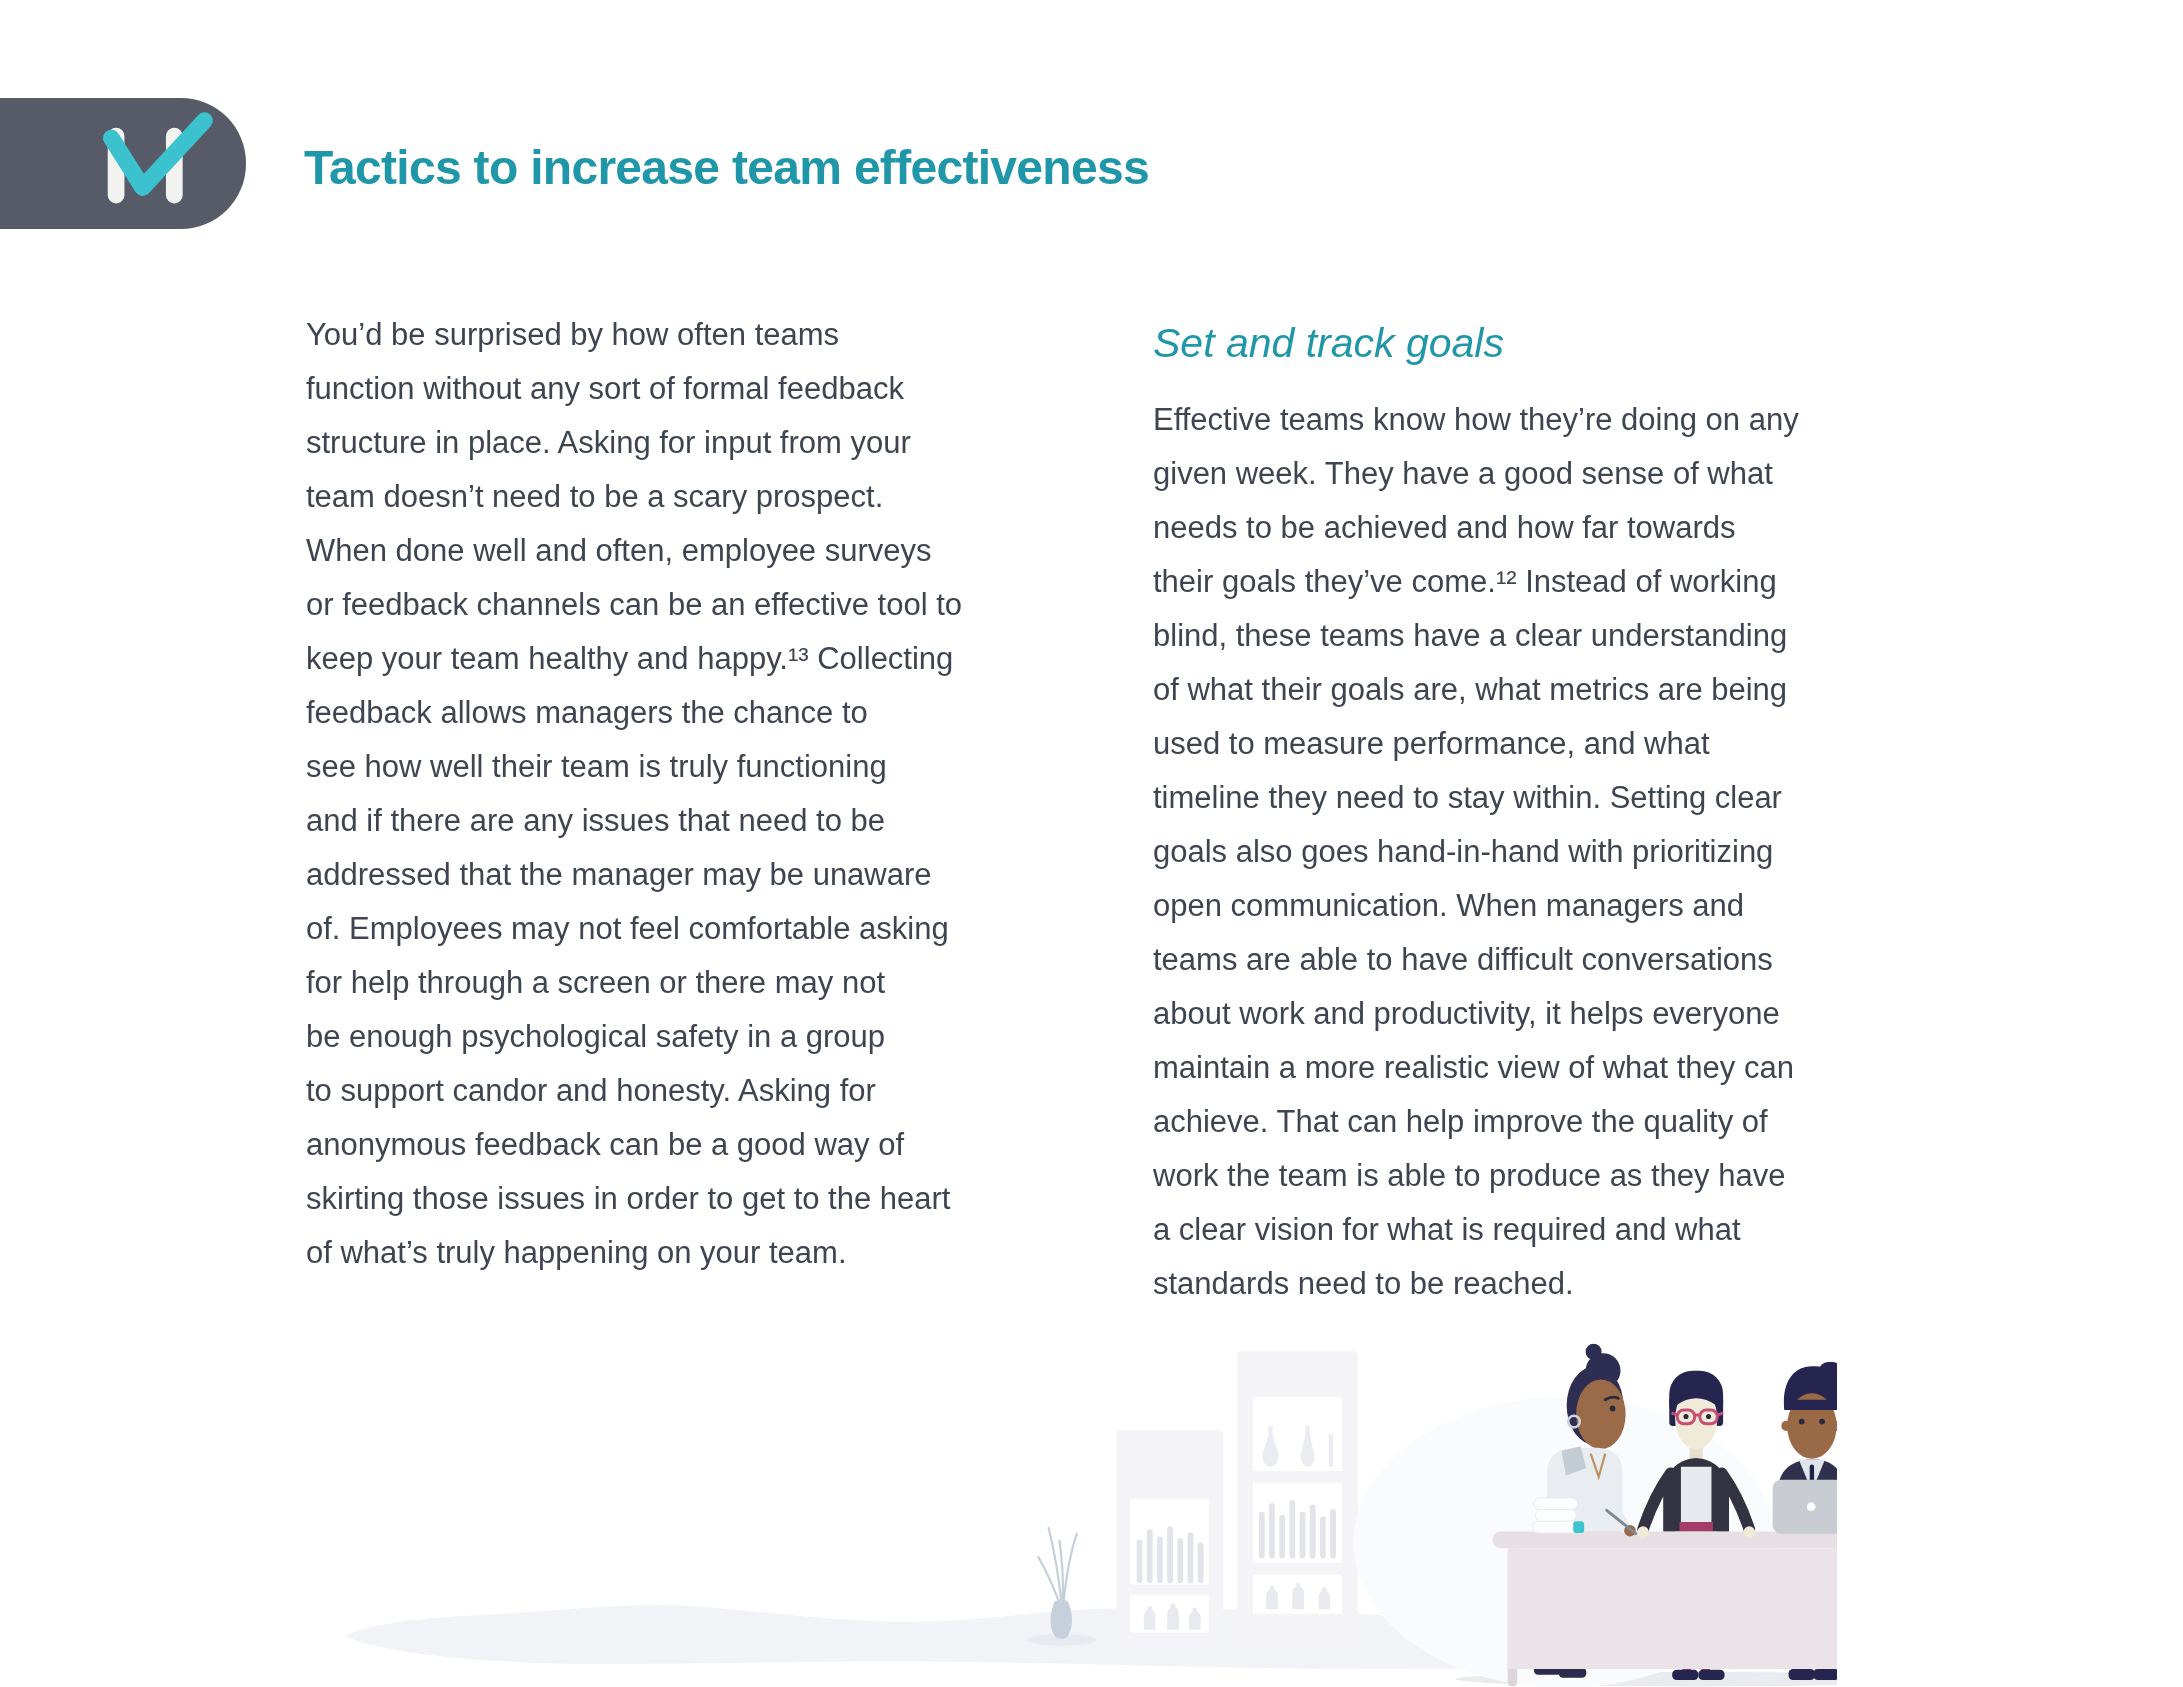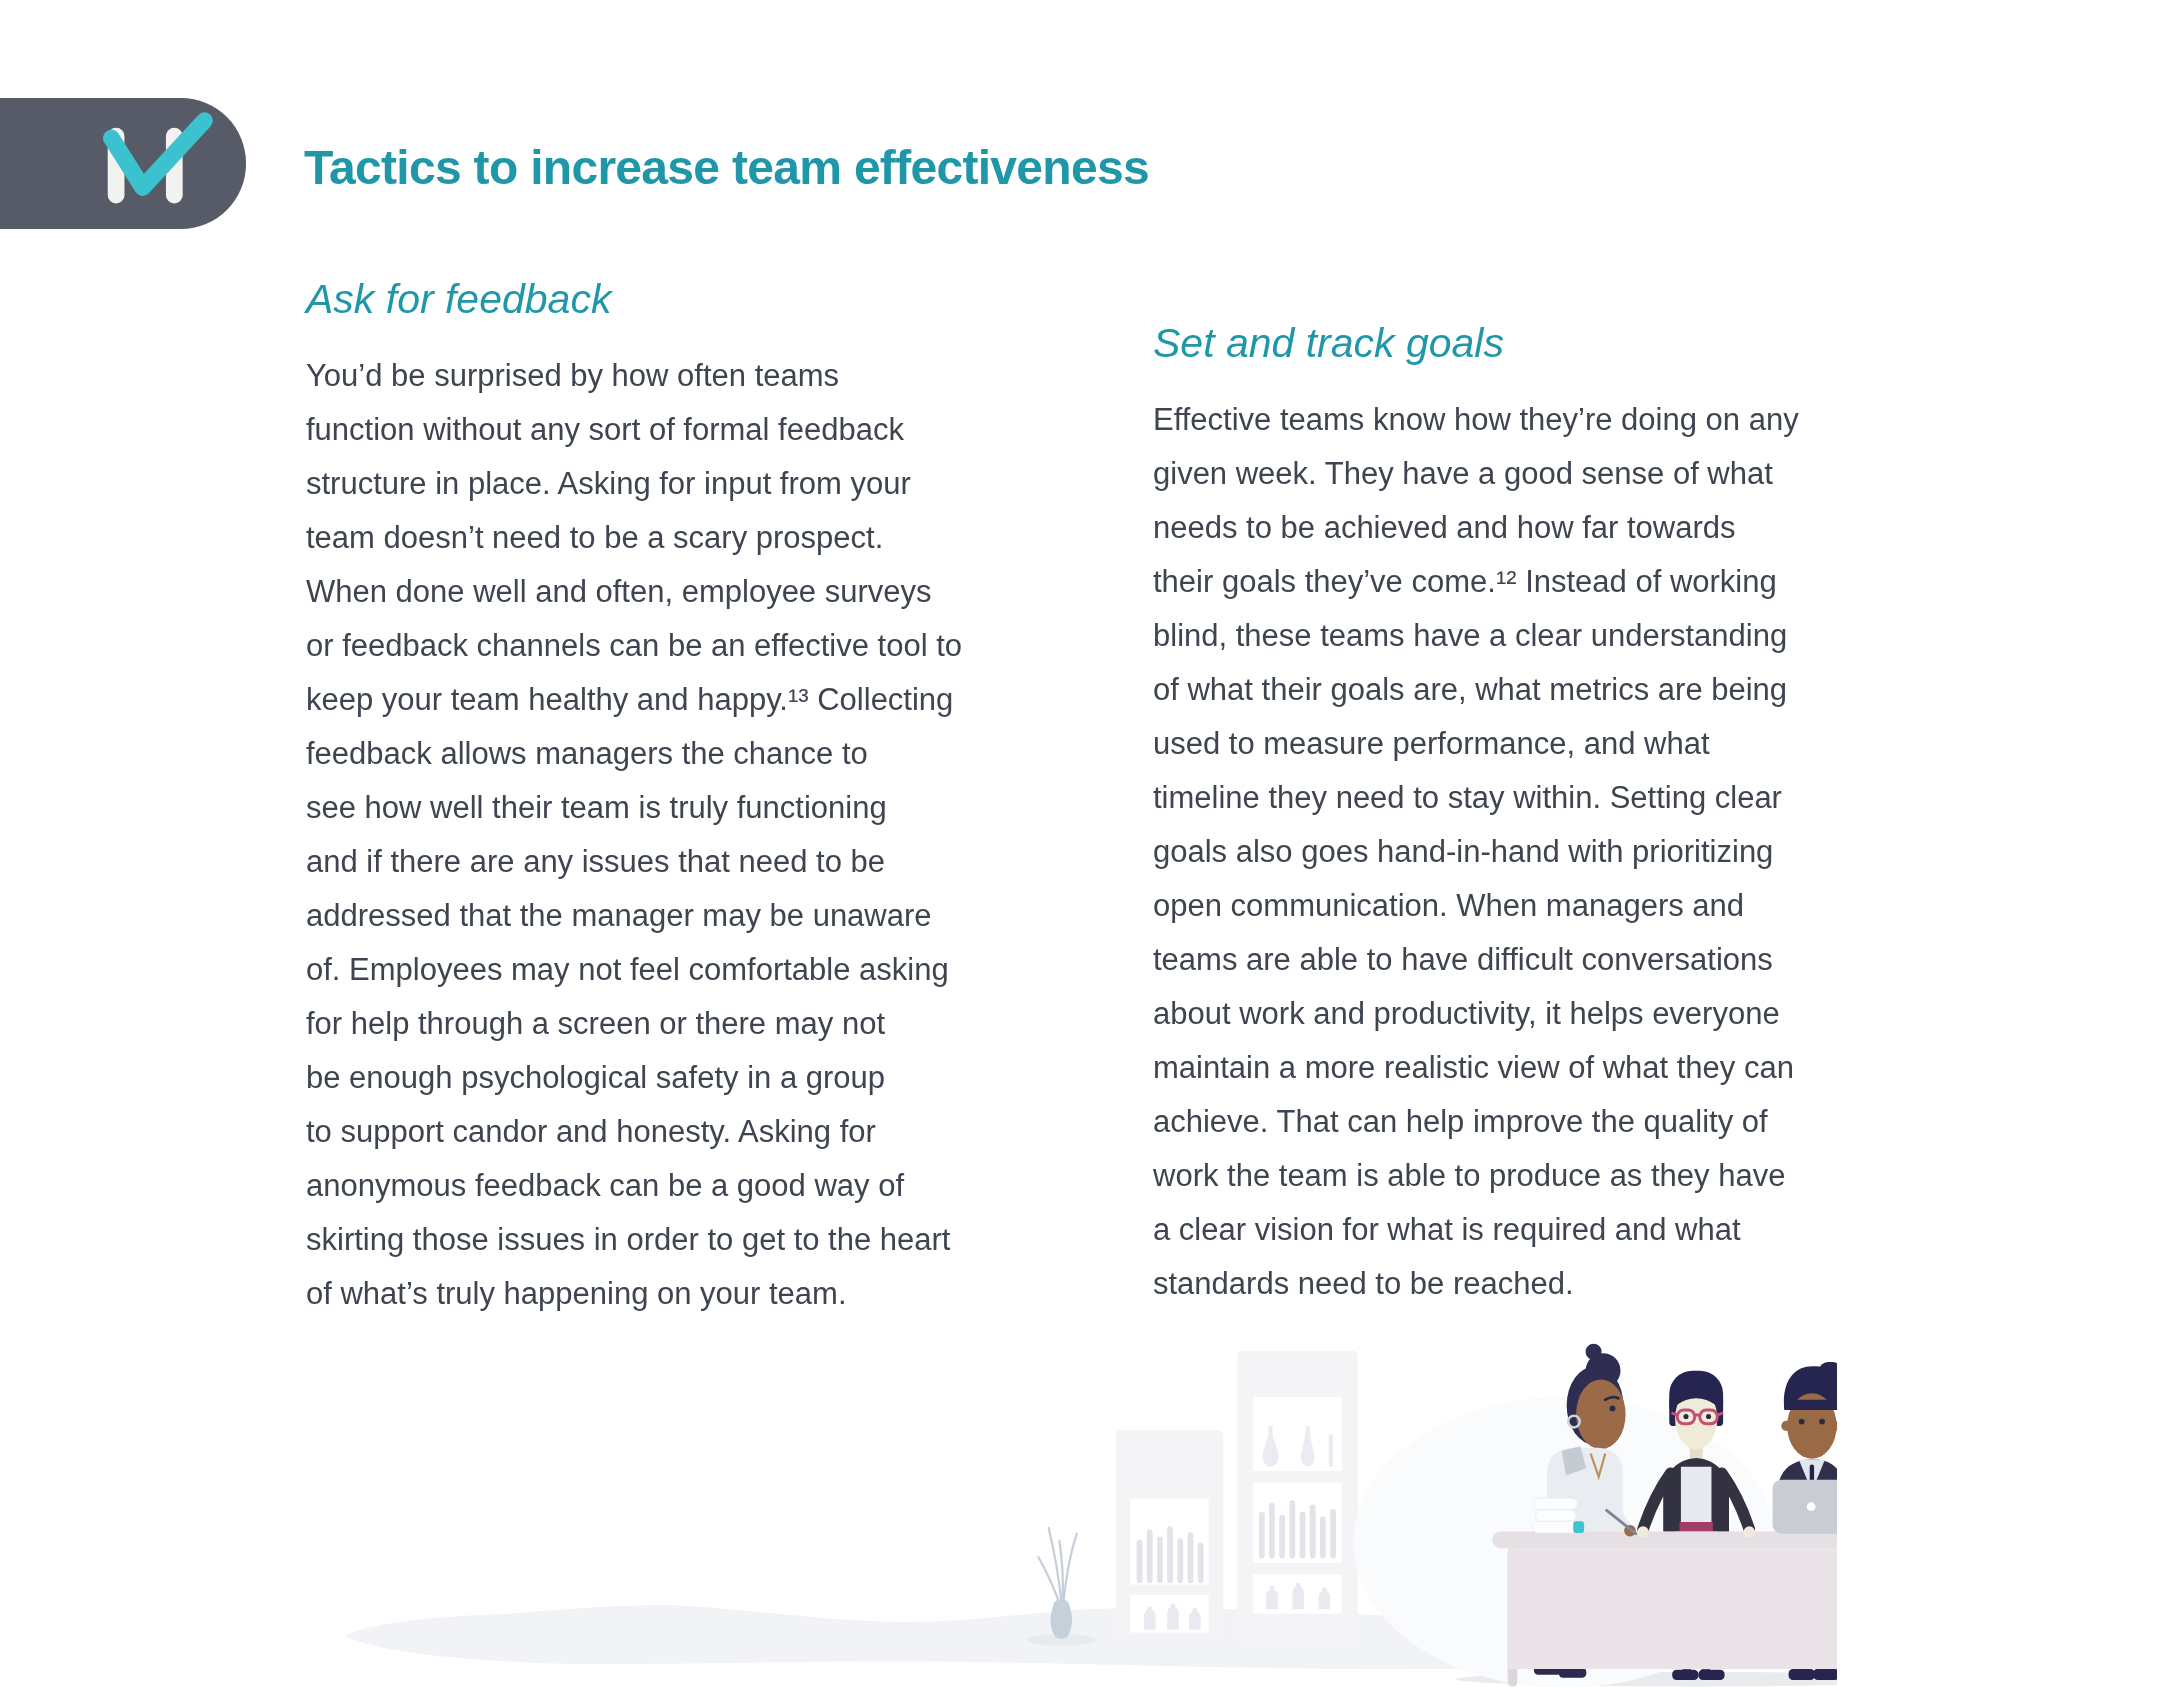--- a/index.html
+++ b/index.html
@@ -62,21 +62,20 @@
       <rect x="228" y="41" width="23" height="104" rx="11.5" fill="#f2f2f0"></rect>
       <path d="M 153 55 L 196 123 L 281 31" fill="none" stroke="#3cc2ce" stroke-width="23" stroke-linecap="round" stroke-linejoin="round"></path>
     </svg>
   </div>
 
   <h1 class="title">Tactics to increase team effectiveness</h1>
 
   <div class="top-right-pill"></div>
 
   <section class="col col-1">
-    <h2>Ask for feedback</h2>
     <p class="body">You’d be surprised by how often teams
 function without any sort of formal feedback
 structure in place. Asking for input from your
 team doesn’t need to be a scary prospect.
 When done well and often, employee surveys
 or feedback channels can be an effective tool to
 keep your team healthy and happy.¹³ Collecting
 feedback allows managers the chance to
 see how well their team is truly functioning
 and if there are any issues that need to be

